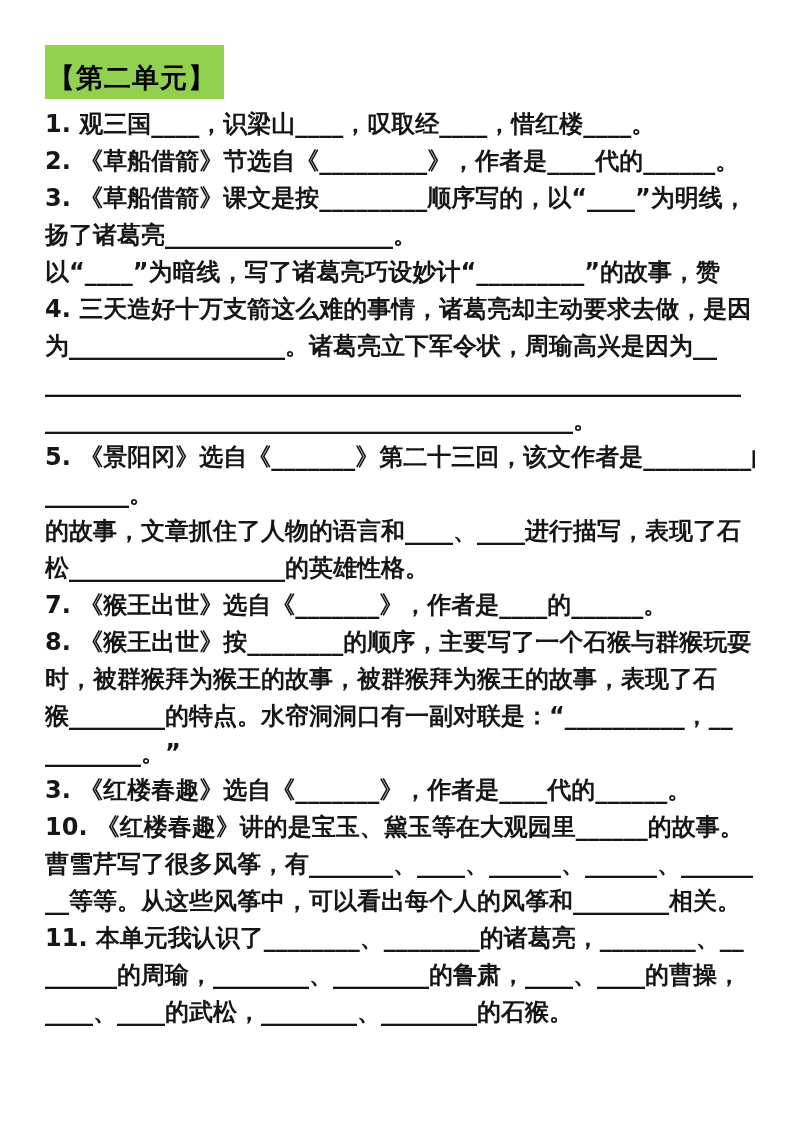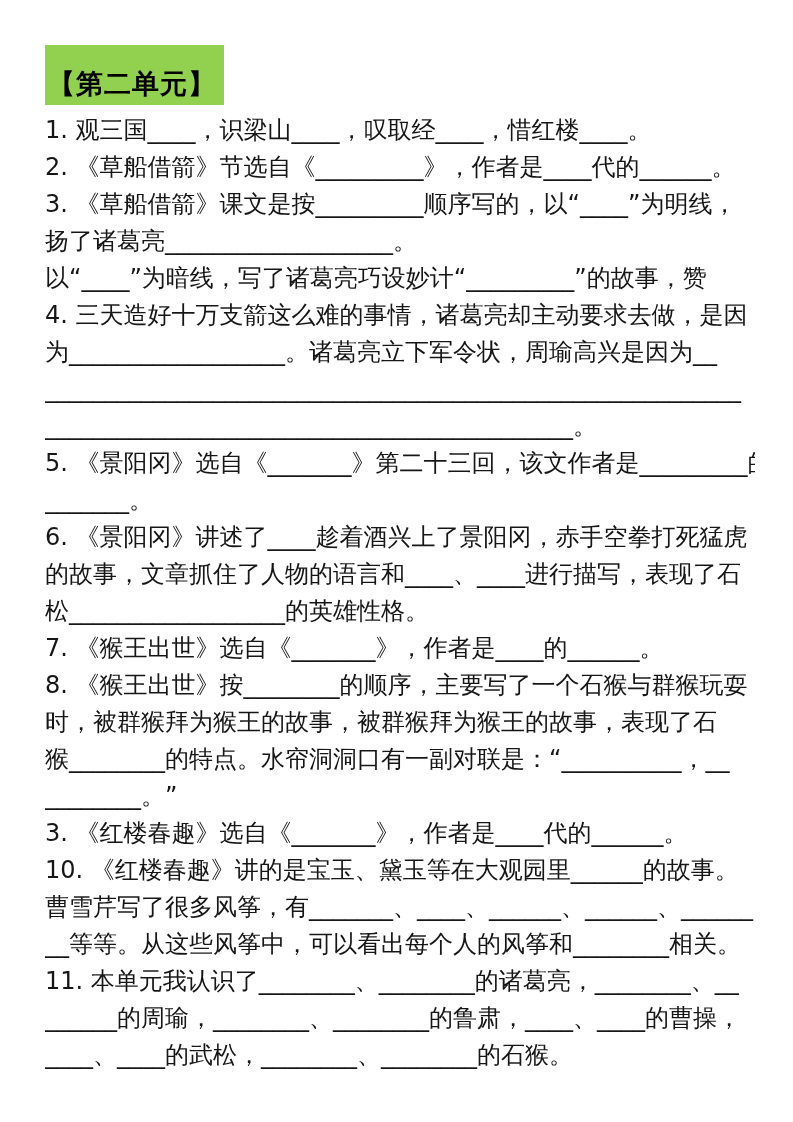--- a/index.html
+++ b/index.html
@@ -20,30 +20,30 @@
     height: 1122px;
     padding: 45px 38px 0 45px;
     background: #ffffff;
   }
   .unit-header {
     display: inline-block;
     color: #000000;
     font-size: 27px;
     font-weight: 700;
     line-height: 1.3;
-    padding: 21px 8px 4px 3px;
+    padding: 15px 8px 4px 3px;
     margin: 0 0 7px 0;
     letter-spacing: 1px;
   }
   .worksheet-lines {
     width: 710px;
   }
   .text-line {
     font-size: 24px;
-    font-weight: 400;
+    font-weight: 700;
     line-height: 37px;
     white-space: nowrap;
     overflow: hidden;
     letter-spacing: 0;
   }
 </style>
 </head>
 <body>
 
 <div class="page">
@@ -53,21 +53,20 @@
       <div class="text-line">2. 《草船借箭》节选自《_________》，作者是____代的______。</div>
       <div class="text-line">3. 《草船借箭》课文是按_________顺序写的，以“____”为明线，</div>
       <div class="text-line">扬了诸葛亮___________________。</div>
       <div class="text-line">以“____”为暗线，写了诸葛亮巧设妙计“_________”的故事，赞</div>
       <div class="text-line">4. 三天造好十万支箭这么难的事情，诸葛亮却主动要求去做，是因</div>
       <div class="text-line">为__________________。诸葛亮立下军令状，周瑜高兴是因为__</div>
       <div class="text-line">__________________________________________________________</div>
       <div class="text-line">____________________________________________。</div>
       <div class="text-line">5. 《景阳冈》选自《_______》第二十三回，该文作者是_________的</div>
       <div class="text-line">_______。</div>
-      <div class="text-line">6. 《景阳冈》讲述了____趁着酒兴上了景阳冈，赤手空拳打死猛虎</div>
       <div class="text-line">的故事，文章抓住了人物的语言和____、____进行描写，表现了石</div>
       <div class="text-line">松__________________的英雄性格。</div>
       <div class="text-line">7. 《猴王出世》选自《_______》，作者是____的______。</div>
       <div class="text-line">8. 《猴王出世》按________的顺序，主要写了一个石猴与群猴玩耍</div>
       <div class="text-line">时，被群猴拜为猴王的故事，被群猴拜为猴王的故事，表现了石</div>
       <div class="text-line">猴________的特点。水帘洞洞口有一副对联是：“__________，__</div>
       <div class="text-line">________。”</div>
       <div class="text-line">3. 《红楼春趣》选自《_______》，作者是____代的______。</div>
       <div class="text-line">10. 《红楼春趣》讲的是宝玉、黛玉等在大观园里______的故事。</div>
       <div class="text-line">曹雪芹写了很多风筝，有_______、____、______、______、______</div>

